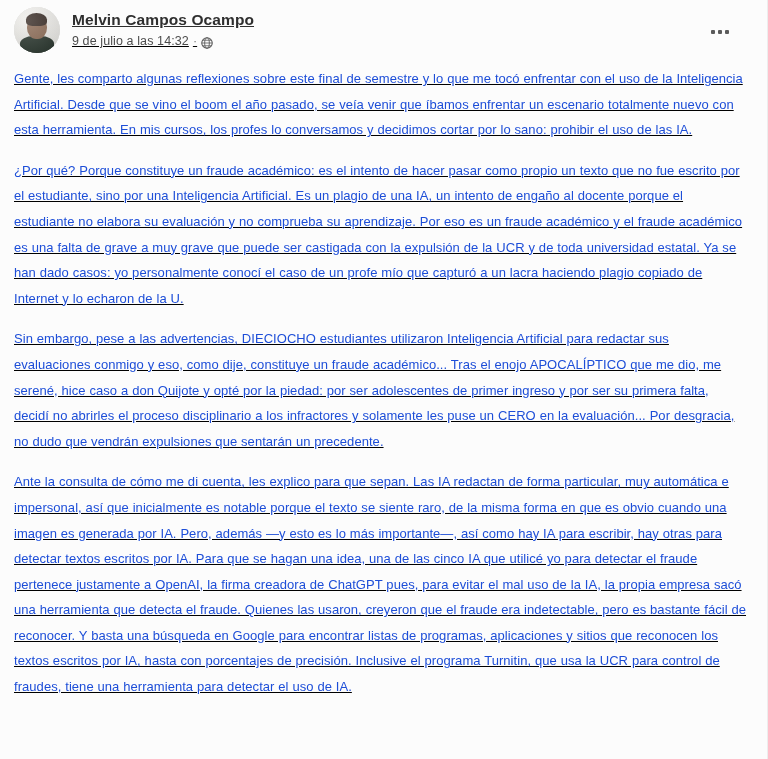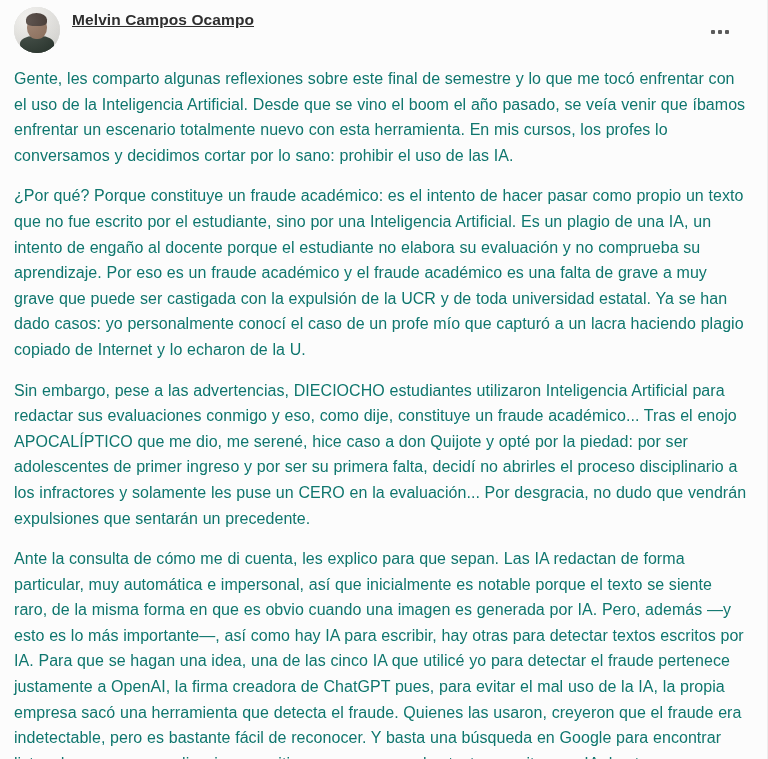--- a/index.html
+++ b/index.html
@@ -16,20 +16,21 @@
     position: relative;
   }
 
   #post {
     position: relative;
     width: 768px;
     height: 759px;
     background: #fcfcfc;
     box-sizing: border-box;
     border-right: 1px solid #ededed;
+    text-decoration: underline;
   }
 
   
   .post-header {
     position: relative;
     height: 56px;
     padding: 6px 0 0 0;
     display: flex;
     align-items: flex-start;
   }
@@ -160,24 +161,24 @@
   .post-title {
     font-size: 14.6px;
     line-height: 24px;
     letter-spacing: .1px;
     color: #3b3b3b;
     margin: 6px 0 10px 0;
     white-space: nowrap;
   }
 
   .para {
-    font-size: 16px;
+    font-size: 13px;
     line-height: 25.6px;
     letter-spacing: .05px;
-    color: #0f766e;
+    color: #1d4ed8;
     margin: 0 0 15px 0;
     text-align: left;
     word-spacing: .2px;
   }
   .para:last-child { margin-bottom: 0; }
 </style>
 </head>
 <body>
 
 <div id="post">
@@ -190,20 +191,31 @@
         <div class="body-shape"></div>
         <div class="head"></div>
         <div class="hair"></div>
         <div class="shade"></div>
       </div>
     </div>
 
     <div class="header-text">
       <span class="author-name">Melvin Campos Ocampo</span>
 
+      <div class="meta-line">
+        <span>9 de julio a las 14:32</span>
+        <span class="meta-sep">·</span>
+        <span class="globe-icon">
+          <svg viewBox="0 0 16 16" width="12" height="12" aria-hidden="true">
+            <circle cx="8" cy="8" r="7" fill="none" stroke="#5d5d5d" stroke-width="1.5"></circle>
+            <ellipse cx="8" cy="8" rx="3.1" ry="7" fill="none" stroke="#5d5d5d" stroke-width="1.2"></ellipse>
+            <path d="M1.2 8h13.6M2.6 4.3h10.8M2.6 11.7h10.8" stroke="#5d5d5d" stroke-width="1.1" fill="none"></path>
+          </svg>
+        </span>
+      </div>
     </div>
 
     <div class="more-btn" title="Más opciones">
       <span class="dot"></span>
       <span class="dot"></span>
       <span class="dot"></span>
     </div>
   </div>
 
   <div class="post-body">

